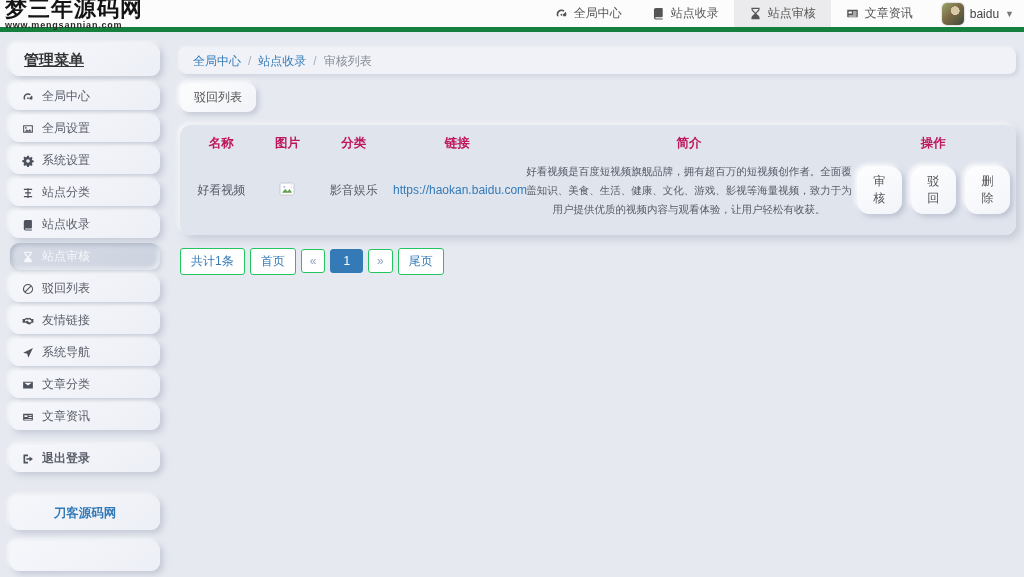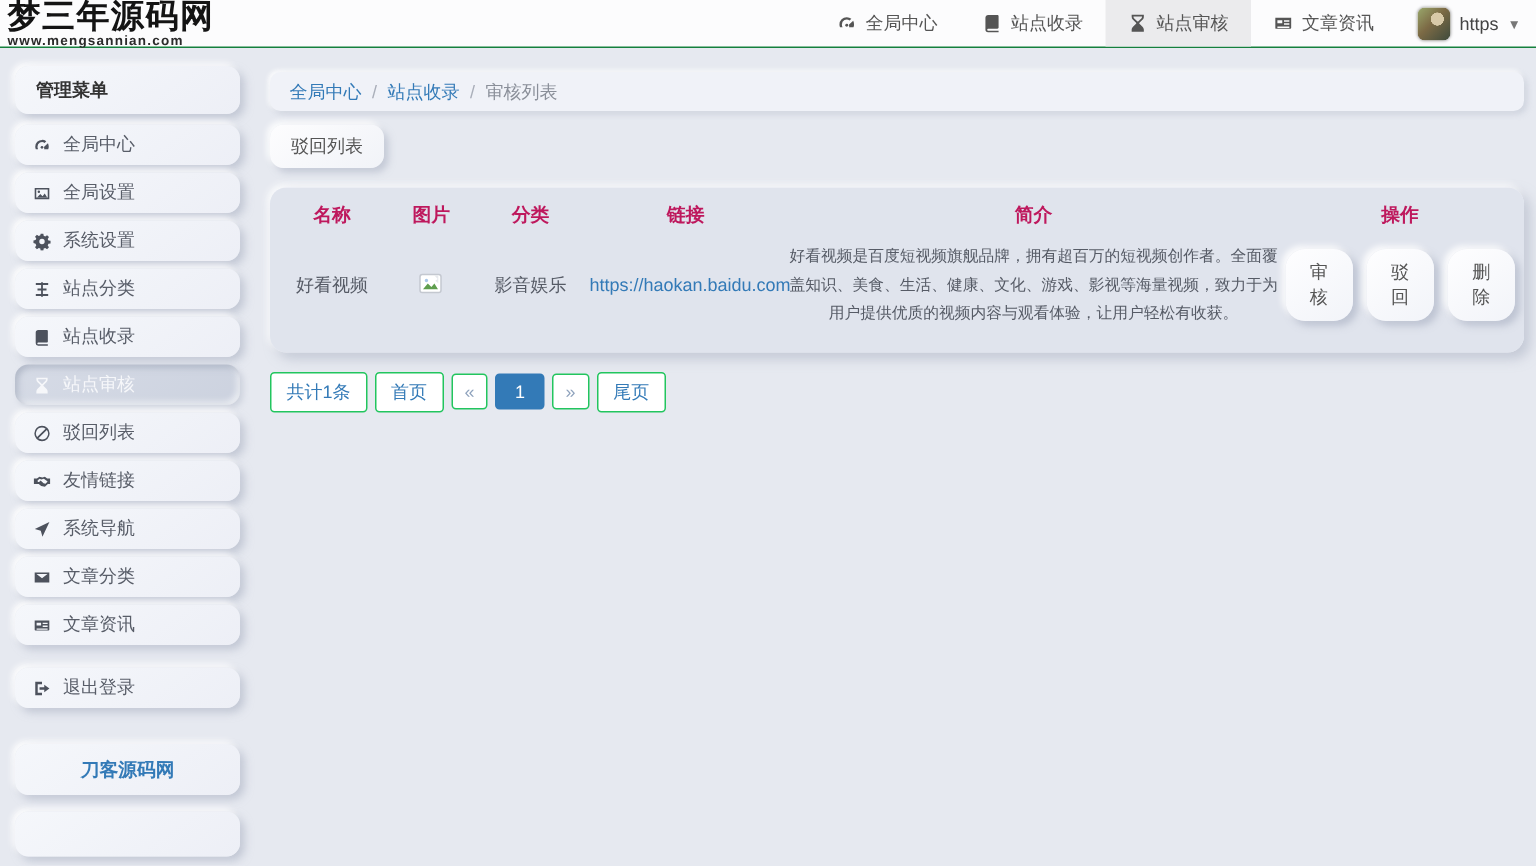--- a/index.html
+++ b/index.html
@@ -8,21 +8,21 @@
     position:relative; overflow:hidden;
     background:#e6e9f0;
     font-family:"Liberation Sans","DejaVu Sans",sans-serif;
     font-size:12px; color:#555;
   }
   svg.ic { width:13px; height:13px; fill:currentColor; flex:0 0 auto; }
 
   
   .navbar {
     position:absolute; top:0; left:0; right:0; height:32px;
-    background:#fcfcfd; border-bottom:1px solid #15803d;
+    background:#fcfcfd; border-bottom:5px solid #15803d;
     display:flex; justify-content:space-between; align-items:stretch;
     padding-left:5px; z-index:10;
   }
   .logo { display:flex; flex-direction:column; justify-content:center; line-height:1; cursor:pointer; }
   .logo-title { font-size:22px; font-weight:800; color:#141414; letter-spacing:1px; line-height:22px; }
   .logo-sub { font-size:9px; font-weight:700; color:#2b2b2b; letter-spacing:0.8px; line-height:9px; margin-top:1px; }
   .topnav { display:flex; align-items:stretch; }
   .topnav-item {
     display:flex; align-items:center; gap:6px; padding:0 15px;
     color:#555; cursor:pointer;
@@ -41,34 +41,34 @@
 
   
   .sidebar { position:absolute; left:10px; top:44px; width:150px; }
   .spill {
     background:linear-gradient(145deg,#f5f7fb,#edeff6);
     border-radius:9px;
     box-shadow:3px 3px 6px rgba(164,172,190,.55), -2px -2px 4px rgba(255,255,255,.95);
   }
   .menu-header {
     height:32px; line-height:32px; padding:0 14px;
-    font-size:12px; font-weight:700; color:#333; margin-bottom:7px;
+    font-size:15px; font-weight:700; color:#333; margin-bottom:7px;text-decoration:underline;
   }
   .side-item {
     height:27px; display:flex; align-items:center; gap:8px; padding:0 12px;
     font-size:12px; color:#585d68; margin-bottom:5px; cursor:pointer;
   }
   .side-item svg.ic { width:12px; height:12px; color:#4d525d; }
   .side-item.active {
     background:linear-gradient(145deg,#d6dbe6,#ccd2df);
     color:#f6f7fa;
     box-shadow:inset 2px 2px 4px rgba(148,156,175,.55), inset -2px -2px 4px rgba(255,255,255,.65), 2px 2px 4px rgba(164,172,190,.4);
   }
   .side-item.active svg.ic { color:#f6f7fa; }
-  .side-logout { margin-top:15px; }
+  .side-logout { margin-top:15px;font-weight:bold; }
   .side-footer {
     margin-top:24px; height:34px;
     display:flex; align-items:center; justify-content:center;
     color:#337ab7; font-weight:700; font-size:12.5px; cursor:pointer;
   }
   .side-partial { margin-top:11px; height:30px; }
 
   
   .content { position:absolute; left:180px; top:48px; width:836px; }
   .breadcrumb {
@@ -151,21 +151,21 @@
       <span>站点审核</span>
     </div>
     <div class="topnav-item">
       <svg class="ic" viewBox="0 0 16 16">
           <path d="M1.5 3.5h13v8.3c0 .4-.3.7-.7.7H2.2a.7.7 0 0 1-.7-.7V3.5zm1.7 2v2.6h4V5.5h-4zm5.4 0v1.2h4.4V5.5H8.6zm0 2.6v1.2h4.4V8.1H8.6zm-5.4 2.5v1.2h9.8v-1.2H3.2z"></path>
         </svg>
       <span>文章资讯</span>
     </div>
     <div class="user-box">
       <span class="avatar"></span>
-      <span class="user-name">https</span>
+      <span class="user-name">baidu</span>
       <span class="caret">▼</span>
     </div>
   </nav>
 </header>
 
 <aside class="sidebar">
   <div class="spill menu-header">管理菜单</div>
 
   <div class="spill side-item">
     <svg class="ic" viewBox="0 0 16 16">

